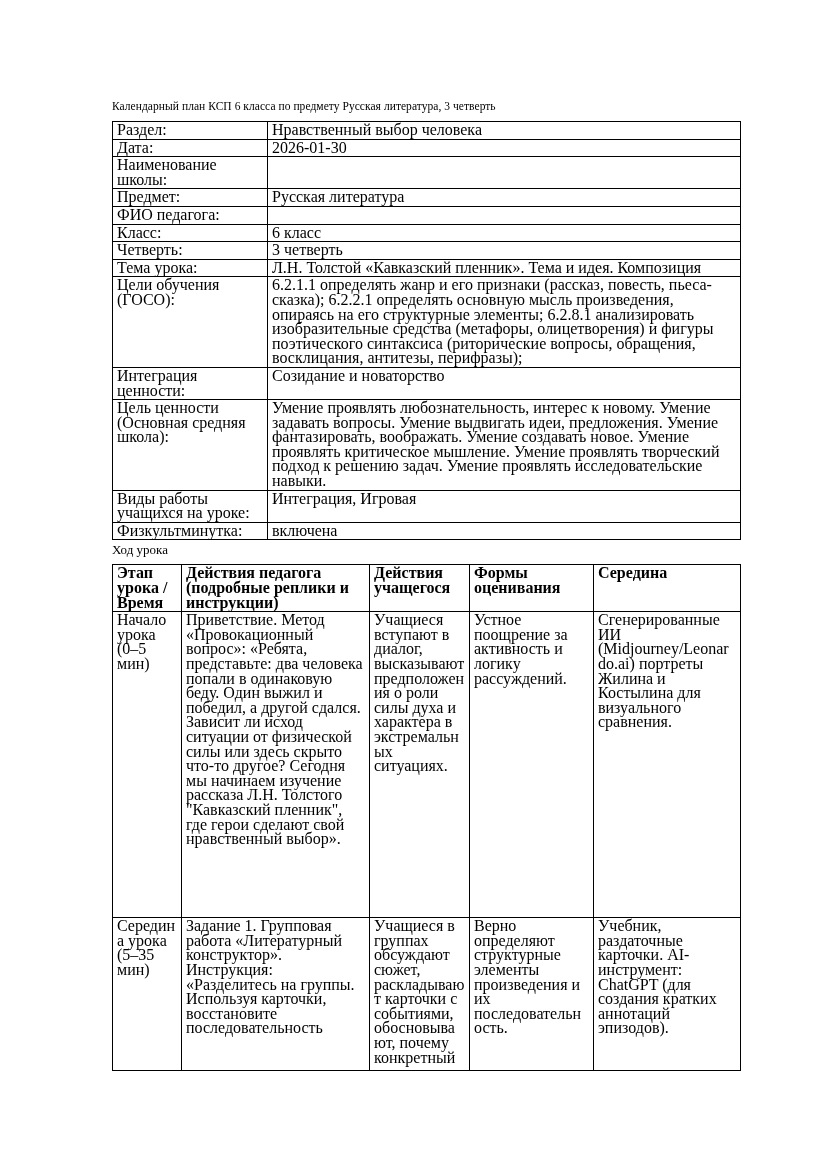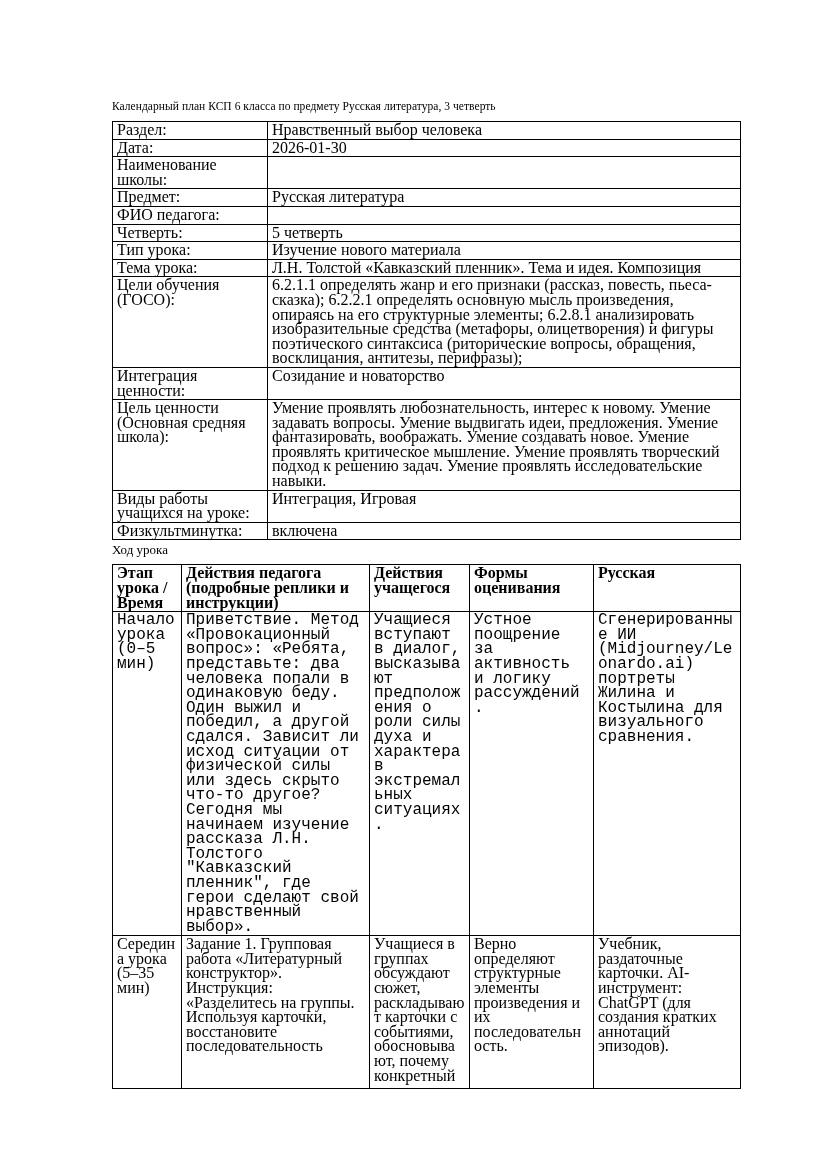--- a/index.html
+++ b/index.html
@@ -67,21 +67,21 @@
 
   
   .flow-table col.f1 { width: 69px; }
   .flow-table col.f2 { width: 188px; }
   .flow-table col.f3 { width: 100px; }
   .flow-table col.f4 { width: 124px; }
   .flow-table col.f5 { width: 147px; }
   .flow-table .hdr td { vertical-align: top; font-weight: bold; }
   .flow-table .hdr { height: 46px; }
 
-  .row-start td { height: 303px; font-family: Liberation Mono, monospace; }
+  .row-start td { height: 303px; }
   .row-middle td { height: 150px; }
 
   
   .flow-table { }
   .clip-wrap {
     max-height: 549px;
     overflow: hidden;
   }
 </style>
 </head>
@@ -111,26 +111,26 @@
       </tr>
       <tr>
         <td>Предмет:</td>
         <td>Русская литература</td>
       </tr>
       <tr>
         <td>ФИО педагога:</td>
         <td></td>
       </tr>
       <tr>
-        <td>Четверть:</td>
-        <td>5 четверть</td>
+        <td>Класс:</td>
+        <td>6 класс</td>
       </tr>
       <tr>
-        <td>Тип урока:</td>
-        <td>Изучение нового материала</td>
+        <td>Четверть:</td>
+        <td>3 четверть</td>
       </tr>
       <tr>
         <td>Тема урока:</td>
         <td>Л.Н. Толстой «Кавказский пленник». Тема и идея. Композиция</td>
       </tr>
       <tr>
         <td>Цели обучения (ГОСО):</td>
         <td>6.2.1.1 определять жанр и его признаки (рассказ, повесть, пьеса-сказка); 6.2.2.1 определять основную мысль произведения, опираясь на его структурные элементы; 6.2.8.1 анализировать изобразительные средства (метафоры, олицетворения) и фигуры поэтического синтаксиса (риторические вопросы, обращения, восклицания, антитезы, перифразы);</td>
       </tr>
       <tr>
@@ -162,21 +162,21 @@
           <col class="f3">
           <col class="f4">
           <col class="f5">
       </colgroup>
       <tbody>
         <tr class="hdr">
           <td>Этап урока / Время</td>
           <td>Действия педагога (подробные реплики и инструкции)</td>
           <td>Действия учащегося</td>
           <td>Формы оценивания</td>
-          <td>Русская</td>
+          <td>Середина</td>
         </tr>
         <tr class="row-start">
           <td>Начало урока (0–5 мин)</td>
           <td>Приветствие. Метод «Провокационный вопрос»: «Ребята, представьте: два человека попали в одинаковую беду. Один выжил и победил, а другой сдался. Зависит ли исход ситуации от физической силы или здесь скрыто что-то другое? Сегодня мы начинаем изучение рассказа Л.Н. Толстого "Кавказский пленник", где герои сделают свой нравственный выбор».</td>
           <td>Учащиеся вступают в диалог, высказывают предположения о роли силы духа и характера в экстремальных ситуациях.</td>
           <td>Устное поощрение за активность и логику рассуждений.</td>
           <td>Сгенерированные ИИ (Midjourney/Leonardo.ai) портреты Жилина и Костылина для визуального сравнения.</td>
         </tr>
         <tr class="row-middle">
           <td>Середина урока (5–35 мин)</td>

